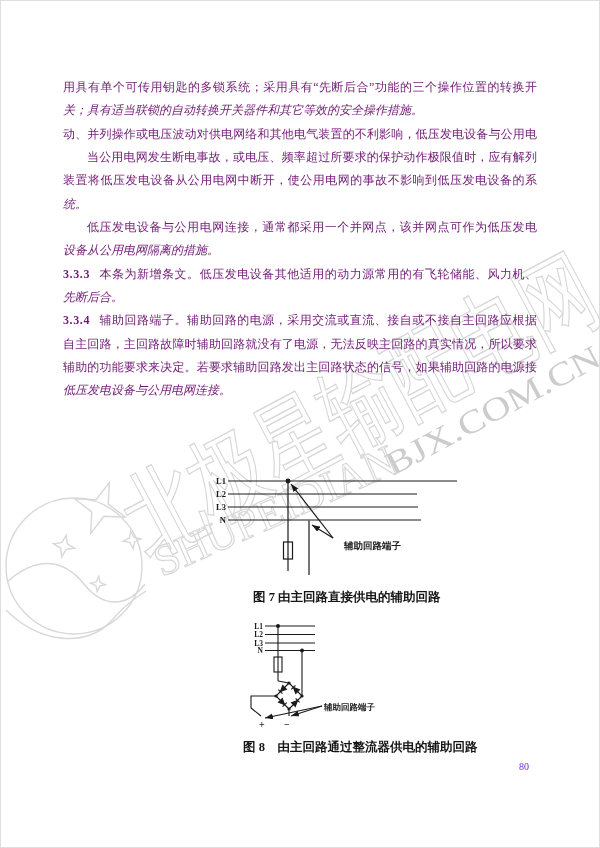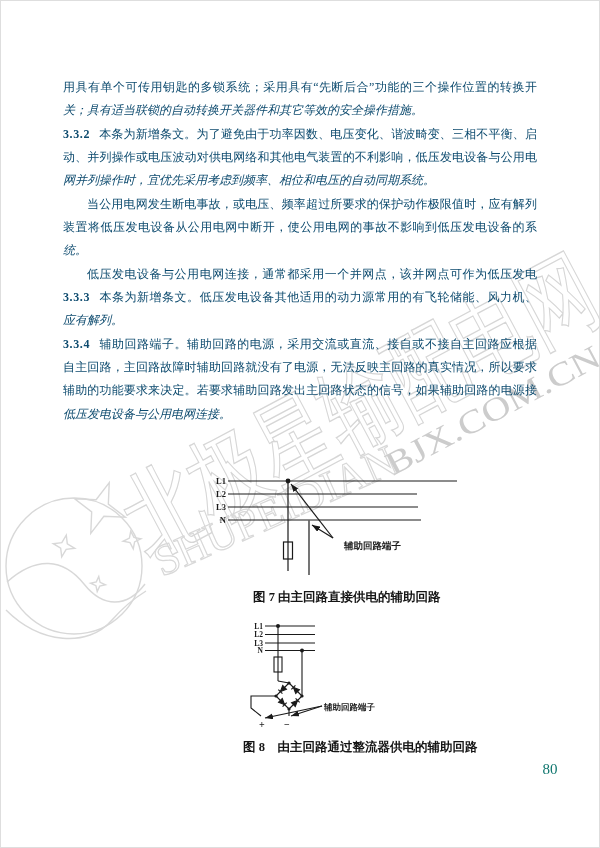--- a/index.html
+++ b/index.html
@@ -8,33 +8,33 @@
     background:#ffffff;overflow:hidden;
     font-family:"Liberation Serif","DejaVu Serif",serif;
     color:#1e1e1e;
     box-shadow:inset 0 0 0 1px #dedede;
   }
   .watermark{position:absolute;left:0;top:0;z-index:0;}
   .body-text{position:absolute;left:63px;top:76px;width:474px;z-index:2;}
   .line{
     height:23.35px;line-height:23.35px;font-size:12px;
     text-align:justify;text-align-last:justify;overflow:hidden;
-    color:#0c4a6e;
+    color:#701a75;
   }
   .line.last{text-align-last:left;font-style:italic;}
   .line.indent{text-indent:24px;}
   .line b{margin-right:9px;letter-spacing:0.6px;font-weight:bold;}
   .fig{position:absolute;z-index:2;}
   .caption{
     position:absolute;z-index:2;font-weight:bold;font-size:12.5px;
     color:#151515;white-space:pre;padding-left:40px;
   }
   .pageno{
-    position:absolute;z-index:2;left:534px;top:761px;width:32px;
-    text-align:center;font-size:15px;color:#0f766e;
+    position:absolute;z-index:2;left:508px;top:761px;width:32px;
+    text-align:center;font-size:10px;color:#6d28d9;
   }
 </style>
 </head>
 <body>
 
 <div class="page">
 
   <svg class="watermark" width="600" height="848" viewBox="0 0 600 848" aria-hidden="true">
 
     <g stroke="#d8d8d8" stroke-width="1.4" fill="none">
@@ -61,29 +61,28 @@
     <text transform="translate(146,556) rotate(-28)" font-size="95" textLength="520" lengthAdjust="spacingAndGlyphs" fill="none" stroke="#d6d6d6" stroke-width="1.3" font-family="&quot;Liberation Serif&quot;,&quot;DejaVu Serif&quot;,serif">北极星输配电网</text>
 
     <text transform="translate(162,577) rotate(-24)" font-size="44" textLength="260" lengthAdjust="spacingAndGlyphs" fill="none" stroke="#d8d8d8" stroke-width="1.2" font-family="&quot;Liberation Serif&quot;,&quot;DejaVu Serif&quot;,serif">SHUPEIDIAN</text>
 
     <text transform="translate(393,476) rotate(-28)" font-size="33" textLength="238" lengthAdjust="spacingAndGlyphs" fill="#cccccc" font-family="&quot;Liberation Serif&quot;,&quot;DejaVu Serif&quot;,serif">BJX.COM.CN</text>
   </svg>
 
   <div class="body-text" id="body-text">
       <div class="line"><span>用具有单个可传用钥匙的多锁系统；采用具有“先断后合”功能的三个操作位置的转换开</span></div>
       <div class="line last"><span>关；具有适当联锁的自动转换开关器件和其它等效的安全操作措施。</span></div>
-      <div class="line"><b>3.3.2</b><span>本条为新增条文。为了避免由于功率因数、电压变化、谐波畸变、三相不平衡、启</span></div>
       <div class="line"><span>动、并列操作或电压波动对供电网络和其他电气装置的不利影响，低压发电设备与公用电</span></div>
-      <div class="line last"><span>网并列操作时，宜优先采用考虑到频率、相位和电压的自动同期系统。</span></div>
       <div class="line indent"><span>当公用电网发生断电事故，或电压、频率超过所要求的保护动作极限值时，应有解列</span></div>
       <div class="line"><span>装置将低压发电设备从公用电网中断开，使公用电网的事故不影响到低压发电设备的系</span></div>
       <div class="line last"><span>统。</span></div>
       <div class="line indent"><span>低压发电设备与公用电网连接，通常都采用一个并网点，该并网点可作为低压发电</span></div>
+      <div class="line last"><span>设备从公用电网隔离的措施。</span></div>
       <div class="line"><b>3.3.3</b><span>本条为新增条文。低压发电设备其他适用的动力源常用的有飞轮储能、风力机、</span></div>
-      <div class="line last"><span>应有解列。</span></div>
+      <div class="line last"><span>先断后合。</span></div>
       <div class="line"><b>3.3.4</b><span>辅助回路端子。辅助回路的电源，采用交流或直流、接自或不接自主回路应根据</span></div>
       <div class="line"><span>自主回路，主回路故障时辅助回路就没有了电源，无法反映主回路的真实情况，所以要求</span></div>
       <div class="line"><span>辅助的功能要求来决定。若要求辅助回路发出主回路状态的信号，如果辅助回路的电源接</span></div>
       <div class="line last"><span>低压发电设备与公用电网连接。</span></div>
     </div>
 
   <svg class="fig" style="left:210px;top:474px;" width="250" height="118" viewBox="0 0 250 118">
     <defs>
       <marker id="ah7" markerUnits="userSpaceOnUse" markerWidth="9" markerHeight="7" refX="8" refY="3" orient="auto">
         <path d="M0,0 L8,3 L0,6 Z" fill="#1a1a1a"></path>

